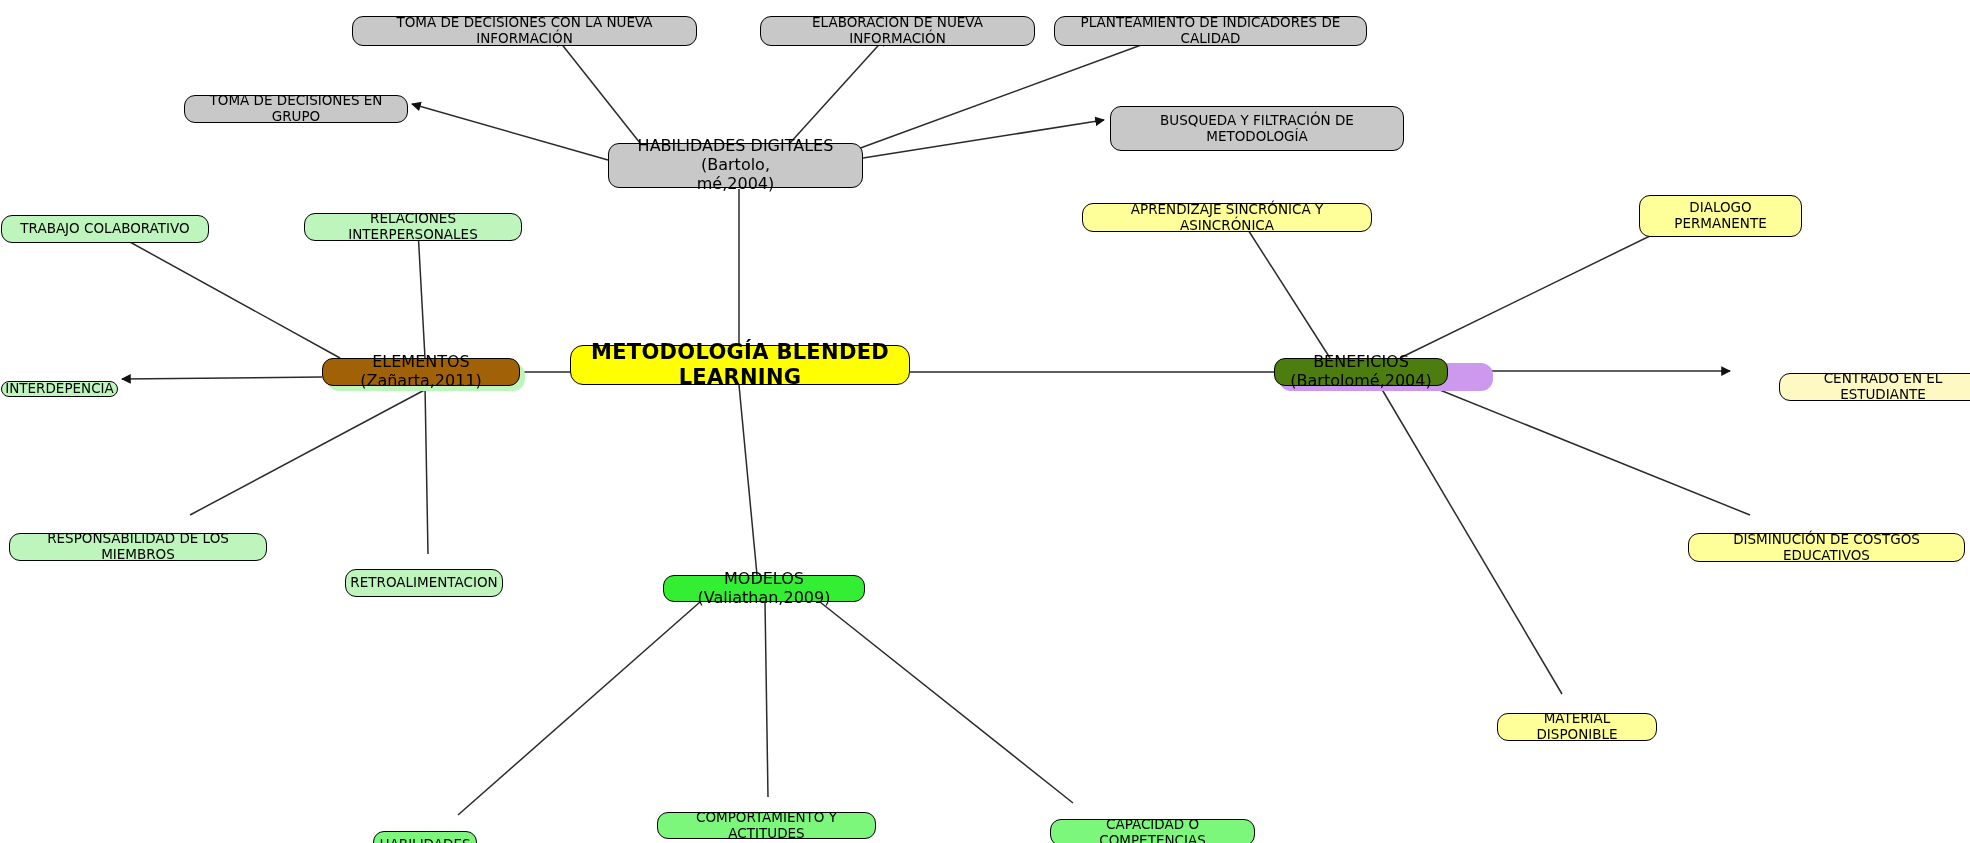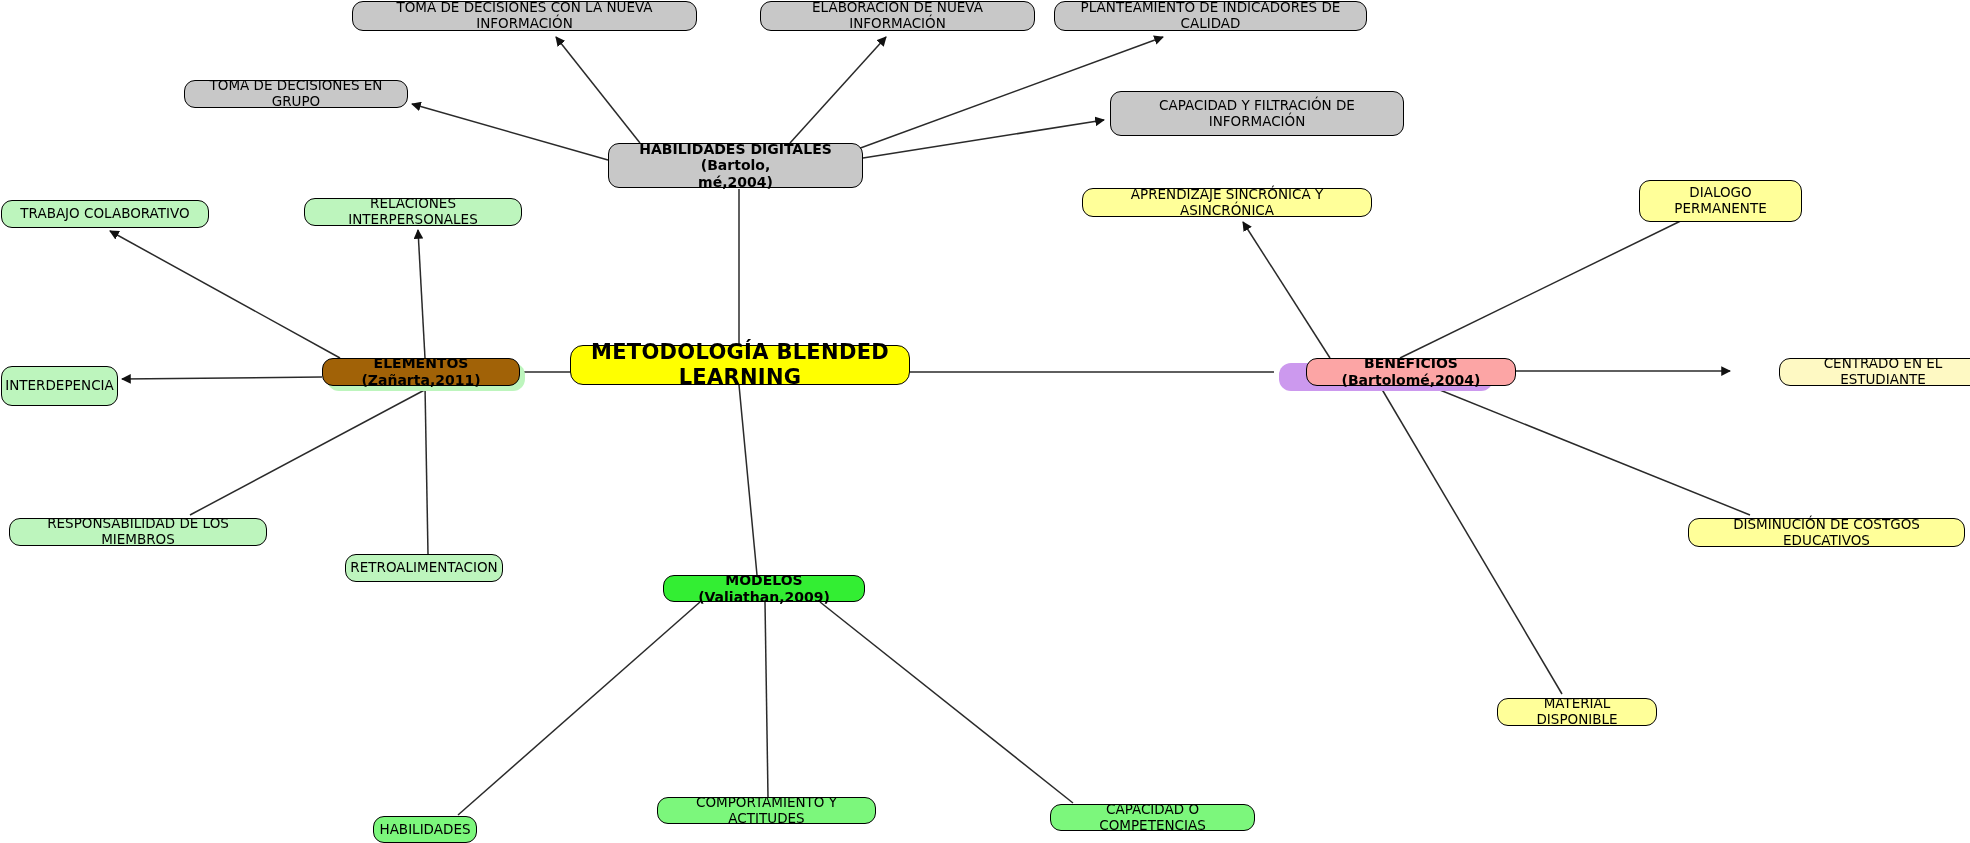--- a/index.html
+++ b/index.html
@@ -34,24 +34,25 @@
     border-radius: 11px;
     color: #000000;
     white-space: pre-line;
     line-height: 1.18;
     padding: 2px 7px;
     z-index: 5;
   }
   .n-leaf {
     font-size: 13.5px;
     font-weight: 400;
+    margin-top: 15px;
   }
   .n-branch {
-    font-size: 14px;
-    font-weight: bold;
+    font-size: 16px;
+    font-weight: normal;
   }
   .n-root {
     font-size: 21px;
     font-weight: bold;
     letter-spacing: 0.3px;
     border-width: 1.6px;
     border-radius: 13px;
   }
   .n-root-shadow, .n-branch-shadow {
     position: absolute;
@@ -94,30 +95,30 @@
         <line x1="820" y1="602" x2="1073" y2="803" stroke="#2a2a2a" stroke-width="1.5"></line>
       </g>
   </svg>
   <div id="node-layer">
       <div class="n-branch-shadow" style="left: 327px; top: 363px; width: 198px; height: 28px; background: rgb(189, 245, 189);"></div>
       <div class="n-branch-shadow" style="left: 1279px; top: 363px; width: 214px; height: 28px; background: rgb(204, 153, 238);"></div>
       <div class="node n-root" style="left: 570px; top: 345px; width: 340px; height: 40px; background: rgb(255, 255, 0);">METODOLOGÍA BLENDED LEARNING</div>
       <div class="node n-branch" style="left: 608px; top: 143px; width: 255px; height: 45px; background: rgb(200, 200, 200);">HABILIDADES DIGITALES (Bartolo,
 mé,2004)</div>
       <div class="node n-branch" style="left: 322px; top: 358px; width: 198px; height: 28px; background: #a16207;">ELEMENTOS (Zañarta,2011)</div>
-      <div class="node n-branch" style="left: 1274px; top: 358px; width: 210px; height: 28px; background: #fca5a5; margin-left: 32px;">BENEFICIOS (Bartolomé,2004)</div>
+      <div class="node n-branch" style="left: 1274px; top: 358px; width: 174px; height: 28px; background: #4d7c0f;">BENEFICIOS (Bartolomé,2004)</div>
       <div class="node n-branch" style="left: 663px; top: 575px; width: 202px; height: 27px; background: rgb(51, 238, 51);">MODELOS (Valiathan,2009)</div>
       <div class="node n-leaf" style="left: 352px; top: 1px; width: 345px; height: 30px; background: rgb(200, 200, 200);">TOMA DE DECISIONES CON LA NUEVA INFORMACIÓN</div>
       <div class="node n-leaf" style="left: 760px; top: 1px; width: 275px; height: 30px; background: rgb(200, 200, 200);">ELABORACION DE NUEVA INFORMACIÓN</div>
       <div class="node n-leaf" style="left: 1054px; top: 1px; width: 313px; height: 30px; background: rgb(200, 200, 200);">PLANTEAMIENTO DE INDICADORES DE CALIDAD</div>
       <div class="node n-leaf" style="left: 184px; top: 80px; width: 224px; height: 28px; background: rgb(200, 200, 200);">TOMA DE DECISIONES EN GRUPO</div>
-      <div class="node n-leaf" style="left: 1110px; top: 91px; width: 294px; height: 45px; background: rgb(200, 200, 200);">CAPACIDAD Y FILTRACIÓN DE INFORMACIÓN</div>
+      <div class="node n-leaf" style="left: 1110px; top: 91px; width: 294px; height: 45px; background: rgb(200, 200, 200);">BUSQUEDA Y FILTRACIÓN DE METODOLOGÍA</div>
       <div class="node n-leaf" style="left: 1px; top: 200px; width: 208px; height: 28px; background: rgb(189, 245, 189);">TRABAJO COLABORATIVO</div>
       <div class="node n-leaf" style="left: 304px; top: 198px; width: 218px; height: 28px; background: rgb(189, 245, 189);">RELACIONES INTERPERSONALES</div>
-      <div class="node n-leaf" style="left: 1px; top: 366px; width: 117px; height: 40px; background: rgb(189, 245, 189);">INTERDEPENCIA</div>
+      <div class="node n-leaf" style="left: 1px; top: 366px; width: 117px; height: 16px; background: rgb(189, 245, 189);">INTERDEPENCIA</div>
       <div class="node n-leaf" style="left: 9px; top: 518px; width: 258px; height: 28px; background: rgb(189, 245, 189);">RESPONSABILIDAD DE LOS MIEMBROS</div>
       <div class="node n-leaf" style="left: 345px; top: 554px; width: 158px; height: 28px; background: rgb(189, 245, 189);">RETROALIMENTACION</div>
       <div class="node n-leaf" style="left: 1082px; top: 188px; width: 290px; height: 29px; background: rgb(255, 255, 153);">APRENDIZAJE SINCRÓNICA Y ASINCRÓNICA</div>
       <div class="node n-leaf" style="left: 1639px; top: 180px; width: 163px; height: 42px; background: rgb(255, 255, 153);">DIALOGO PERMANENTE</div>
       <div class="node n-leaf" style="left: 1779px; top: 358px; width: 208px; height: 28px; background: #fef9c3;">CENTRADO EN EL ESTUDIANTE</div>
       <div class="node n-leaf" style="left: 1688px; top: 518px; width: 277px; height: 29px; background: rgb(255, 255, 153);">DISMINUCIÓN DE COSTGOS EDUCATIVOS</div>
       <div class="node n-leaf" style="left: 1497px; top: 698px; width: 160px; height: 28px; background: rgb(255, 255, 153);">MATERIAL DISPONIBLE</div>
       <div class="node n-leaf" style="left: 373px; top: 816px; width: 104px; height: 27px; background: rgb(124, 247, 124);">HABILIDADES</div>
       <div class="node n-leaf" style="left: 657px; top: 797px; width: 219px; height: 27px; background: rgb(124, 247, 124);">COMPORTAMIENTO Y ACTITUDES</div>
       <div class="node n-leaf" style="left: 1050px; top: 804px; width: 205px; height: 27px; background: rgb(124, 247, 124);">CAPACIDAD O COMPETENCIAS</div>

